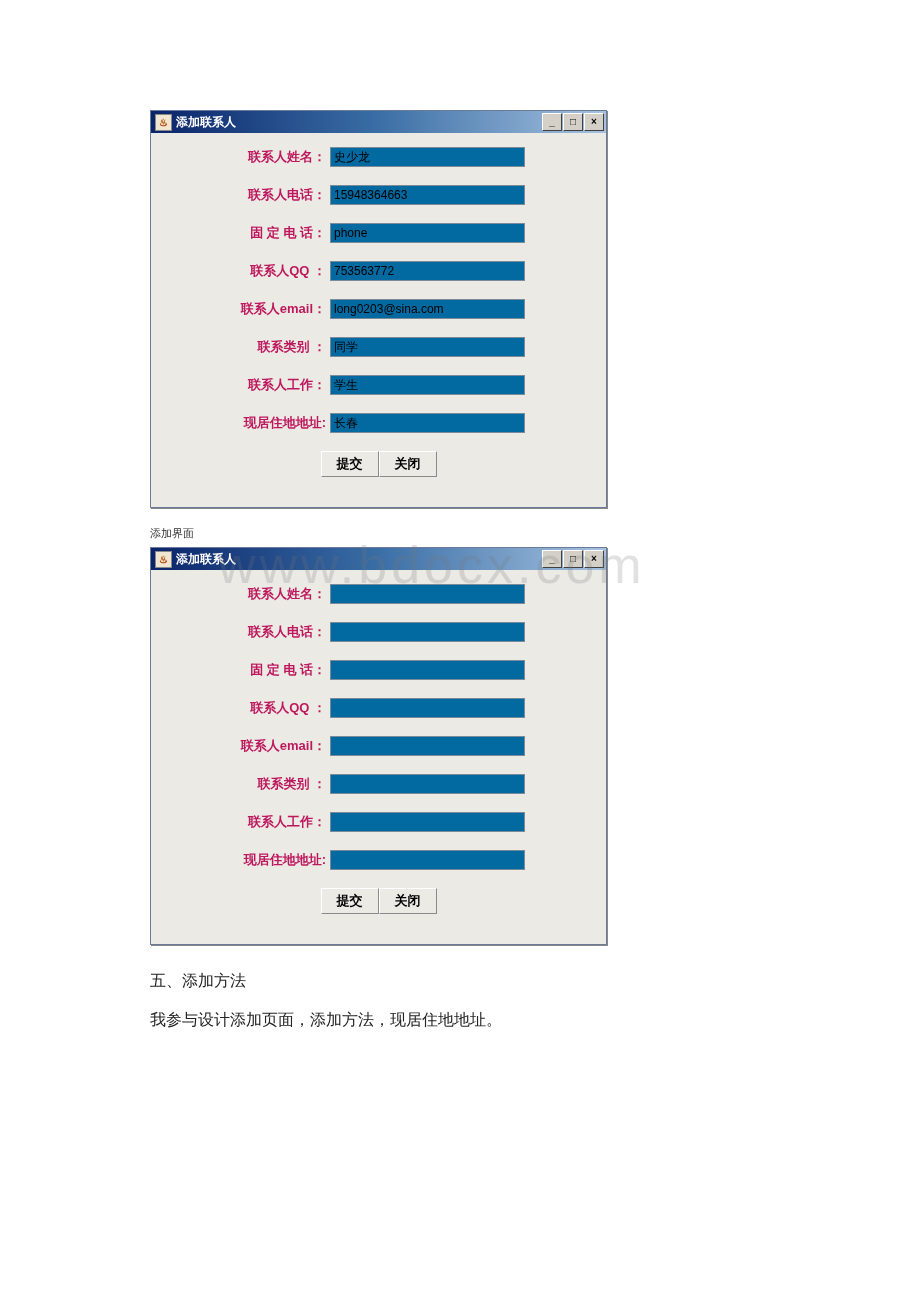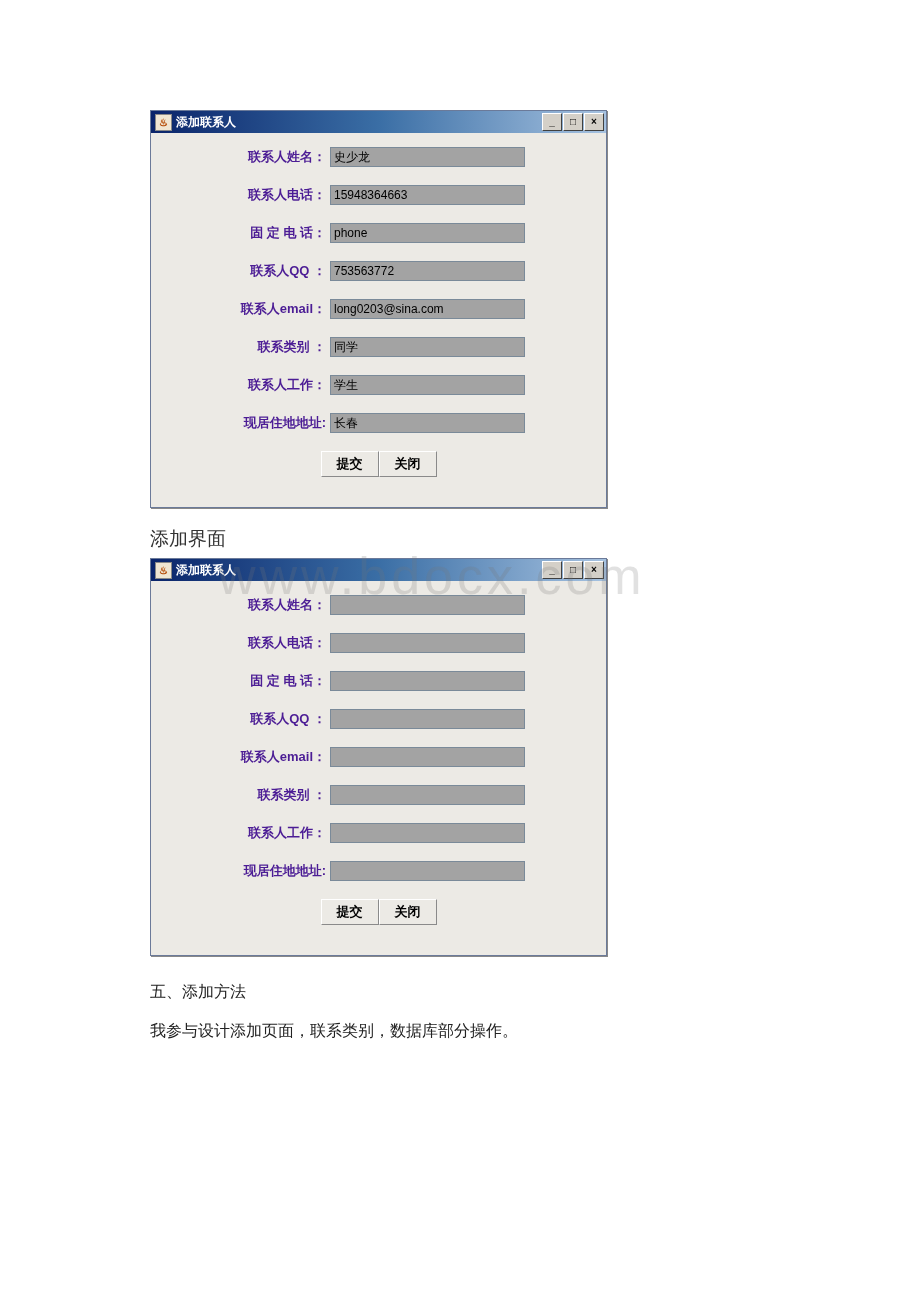--- a/index.html
+++ b/index.html
@@ -76,28 +76,28 @@
   .form-row {
     display: flex;
     align-items: center;
     margin-bottom: 18px;
   }
   .form-row label {
     width: 155px;
     text-align: right;
     font-size: 13px;
     font-weight: bold;
-    color: #4c1d95;
+    color: #be185d;
     padding-right: 4px;
   }
   .form-row input[type="text"] {
     width: 195px;
     height: 20px;
     border: 1px solid #7a8a99;
-    background: #a3a3a3;
+    background: #0369a1;
     font-size: 12px;
     padding: 0 3px;
     font-family: inherit;
     box-sizing: border-box;
   }
   .button-row {
     display: flex;
     justify-content: center;
     gap: 0;
     margin-top: 10px;
@@ -108,21 +108,21 @@
     background: #eceae5;
     border: 1px solid #8a8a8a;
     border-top-color: #fff;
     border-left-color: #fff;
     font-size: 13px;
     font-weight: bold;
     font-family: inherit;
     cursor: pointer;
   }
   .caption {
-    font-size: 19px;
+    font-size: 11px;
     color: #333;
     margin: 18px 0 6px 0;
   }
   .watermark-wrap {
     position: relative;
   }
   .watermark {
     position: absolute;
     top: -12px;
     left: 68px;
@@ -260,15 +260,15 @@
         </div>
         <div class="button-row">
           <button class="form-btn">提交</button>
           <button class="form-btn">关闭</button>
         </div>
       </div>
     </div>
   </div>
 
   <div class="section-h">五、添加方法</div>
-  <div class="body-text">我参与设计添加页面，联系类别，数据库部分操作。</div>
+  <div class="body-text">我参与设计添加页面，添加方法，现居住地地址。</div>
 
 </div>
 
 </body></html>

